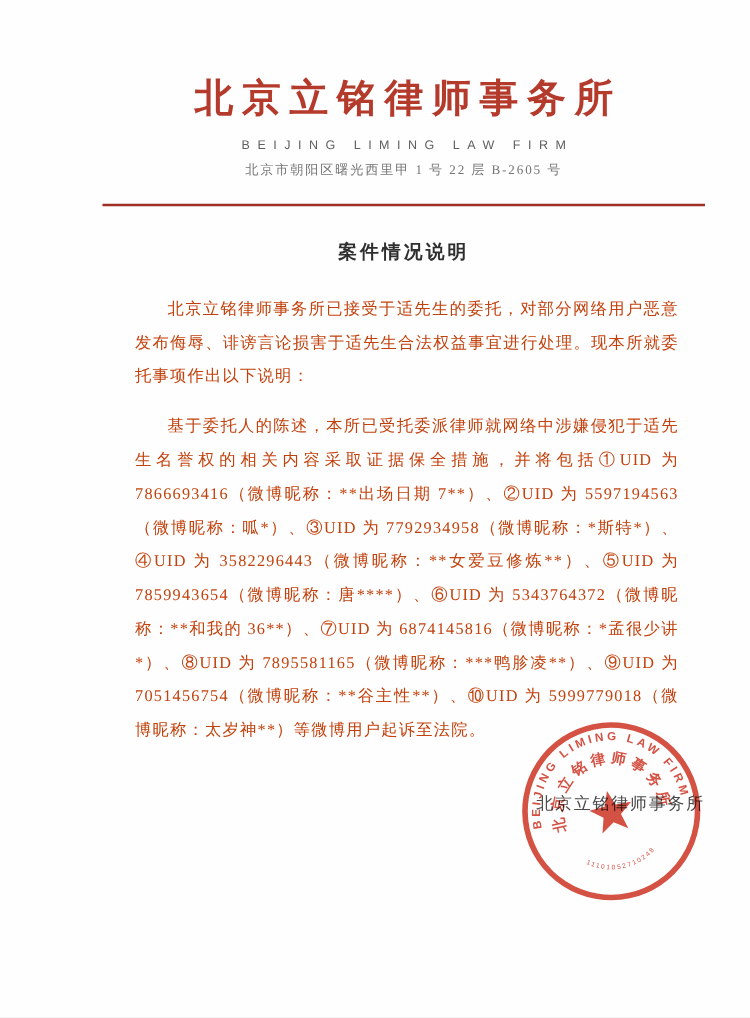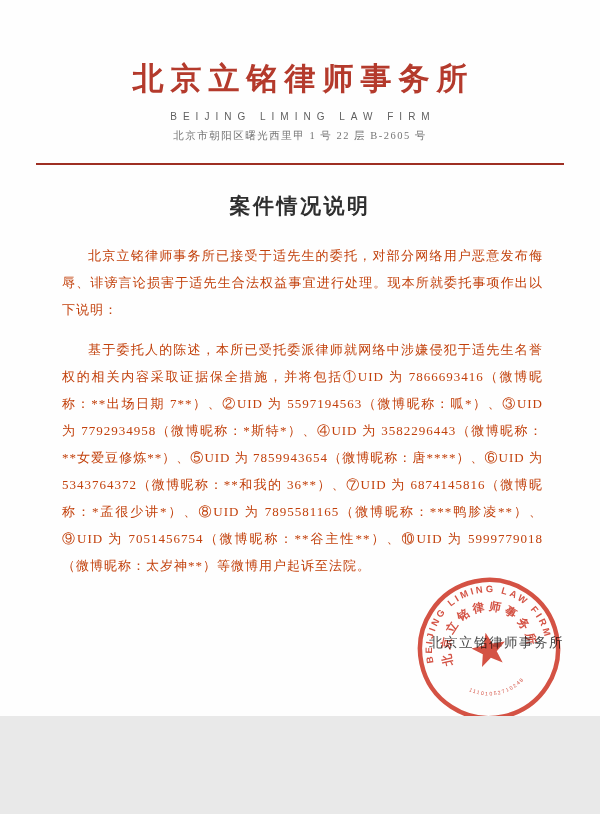--- a/index.html
+++ b/index.html
@@ -1,25 +1,26 @@
 <!DOCTYPE html>
 <html><head>
 <meta charset="utf-8">
 <style>
   * { margin: 0; padding: 0; box-sizing: border-box; }
   html, body { background: #e9e9e9; }
   .page {
     position: relative;
     width: 600px;
-    height: 716px;
+    height: 814px;
     margin: 0 auto;
     background: #fefefe;
     overflow: hidden;
     font-family: "Liberation Serif", "DejaVu Serif", serif;
     color: #3b3b3b;
+    padding-left: 46px;
   }
   .header { text-align: center; padding-top: 58px; }
   .firm-name {
     font-family: "Liberation Sans", "DejaVu Sans", sans-serif;
     font-size: 31px;
     font-weight: bold;
     color: #b43a2c;
     letter-spacing: 7px;
     text-indent: 7px;
   }
@@ -40,21 +41,21 @@
   }
   .header-divider {
     height: 2px;
     background: #9e2f23;
     margin: 20px 36px 0 36px;
     border: none;
   }
   .doc-title {
     margin-top: 27px;
     text-align: center;
-    font-size: 21px;
+    font-size: 15px;
     font-weight: bold;
     color: #2f2f2f;
     letter-spacing: 2.5px;
   }
   .body-text { margin: 22px 57px 0 62px; }
   .body-text p {
     font-size: 13px;
     line-height: 27px;
     letter-spacing: 1px;
     text-align: justify;

